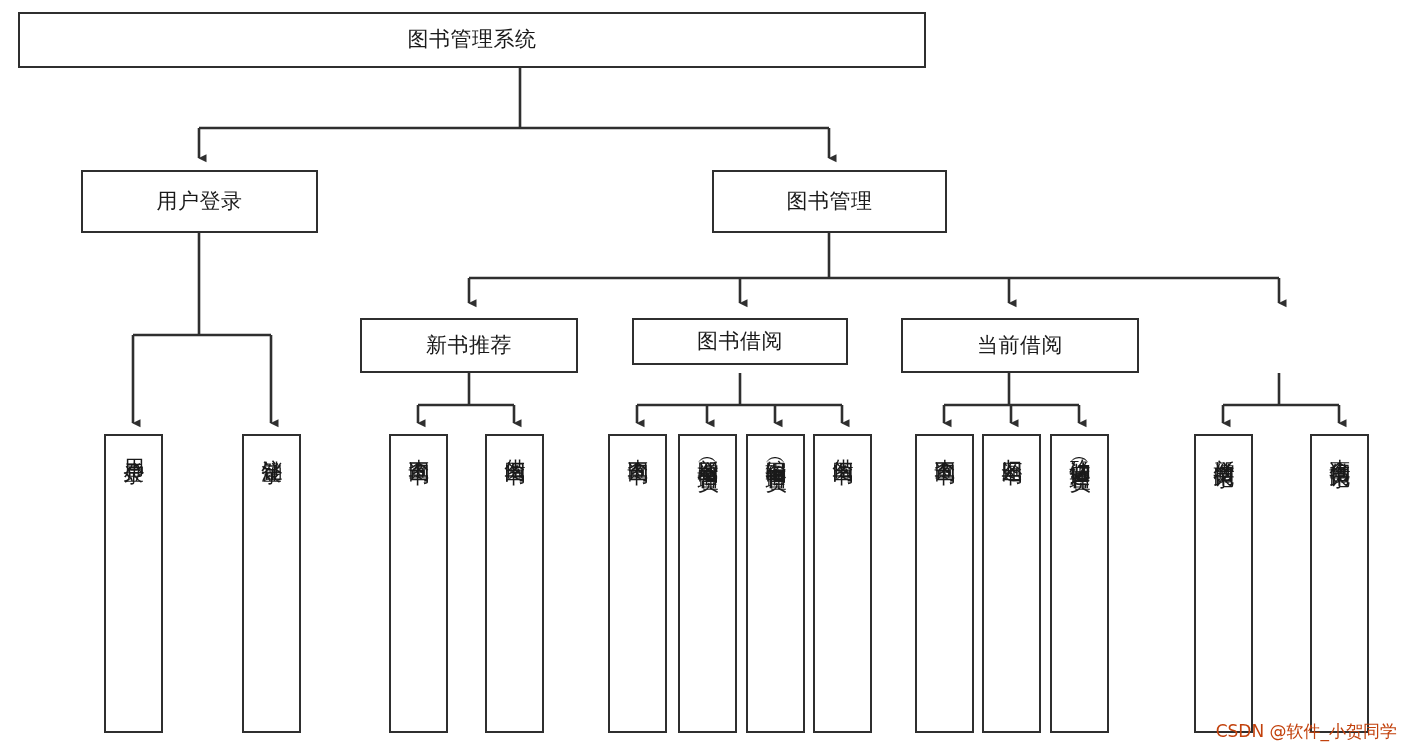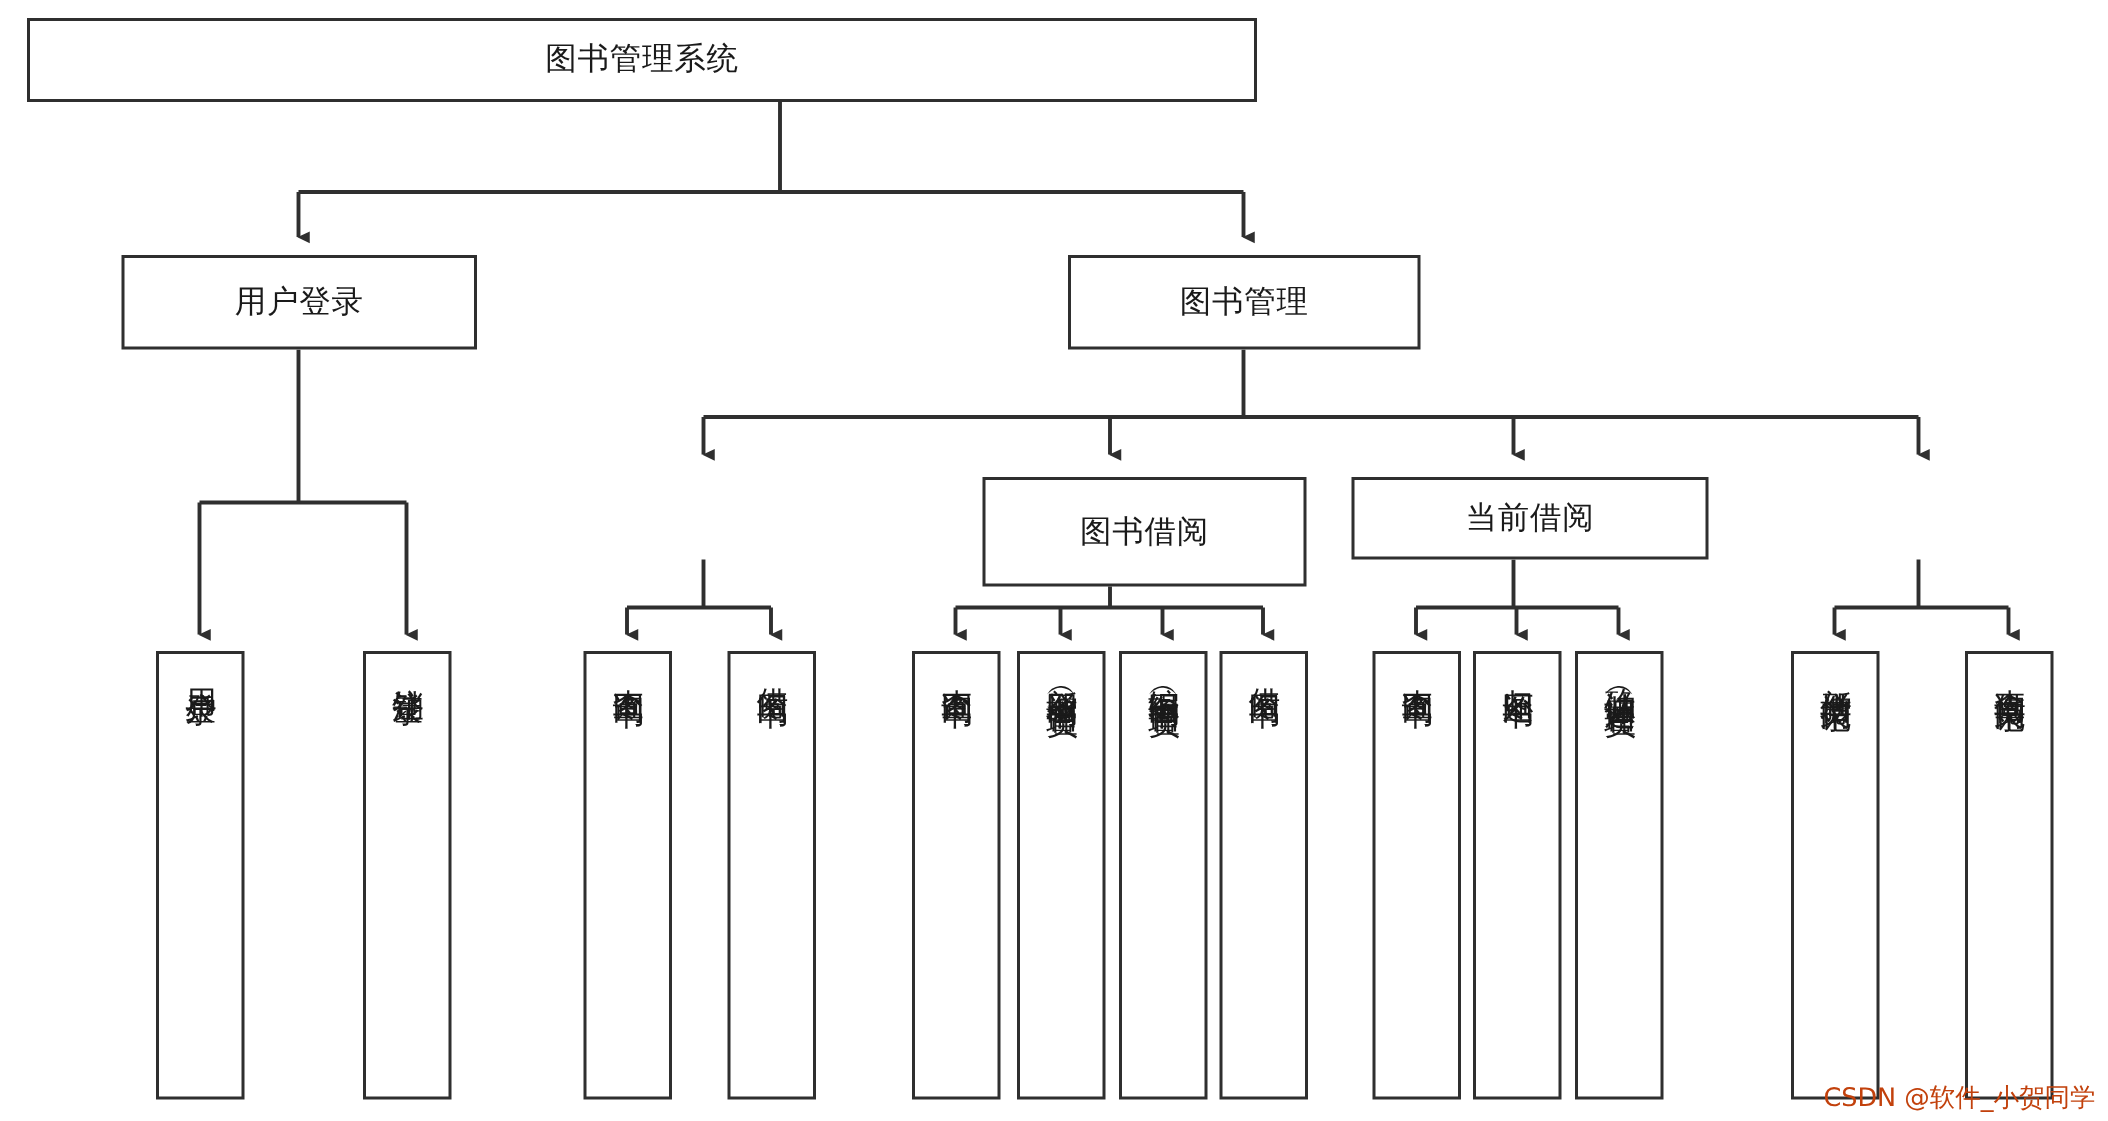--- a/index.html
+++ b/index.html
@@ -118,34 +118,37 @@
       <path d="M 1011 405 L 1011 423" marker-end="url(#arr)"></path>
       <path d="M 1079 405 L 1079 423" marker-end="url(#arr)"></path>
 
       <path d="M 1279 373 L 1279 405"></path>
       <path d="M 1223 405 L 1339 405"></path>
       <path d="M 1223 405 L 1223 423" marker-end="url(#arr)"></path>
       <path d="M 1339 405 L 1339 423" marker-end="url(#arr)"></path>
     </g>
   </svg>
 
-  <div class="node h" style="left:18px; top:12px; width:820px; height:56px;align-items:center;">
+  <div class="node h" style="left:18px; top:12px; width:908px; height:56px;align-items:center;">
     <span class="lbl">图书管理系统</span>
   </div>
 
   <div class="node h" style="left:81px; top:170px; width:237px; height:63px;">
     <span class="lbl">用户登录</span>
   </div>
 
   <div class="node h" style="left:712px; top:170px; width:235px; height:63px;">
     <span class="lbl">图书管理</span>
   </div>
 
-
-  <div class="node h" style="left:632px; top:318px; width:216px; height:73px;margin-left:23px;">
+  <div class="node h" style="left:360px; top:318px; width:218px; height:55px;">
+    <span class="lbl">新书推荐</span>
+  </div>
+
+  <div class="node h" style="left:632px; top:318px; width:216px; height:47px;">
     <span class="lbl">图书借阅</span>
   </div>
 
   <div class="node h" style="left:901px; top:318px; width:238px; height:55px;">
     <span class="lbl">当前借阅</span>
   </div>
 
 
   <div class="node v" style="left:104px; top:434px; width:59px; height:299px;">
     <span class="lbl">用户登录</span>

